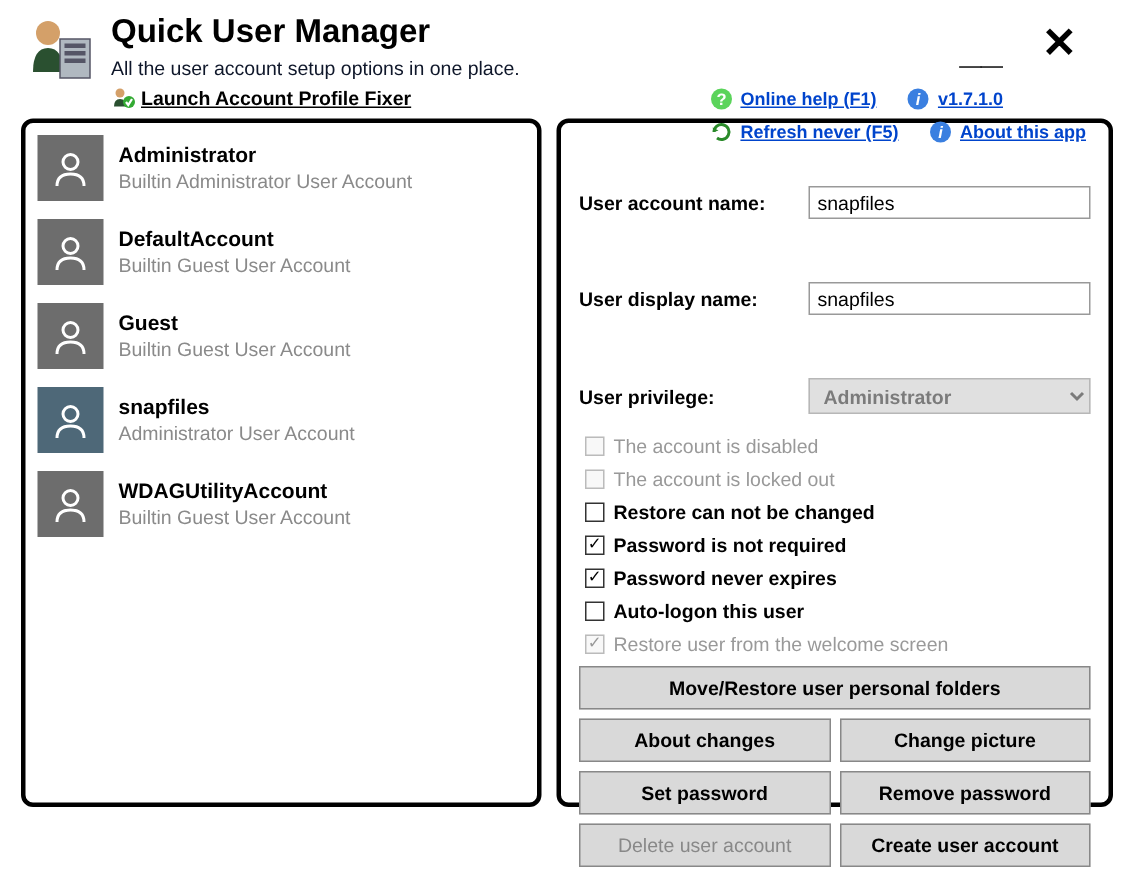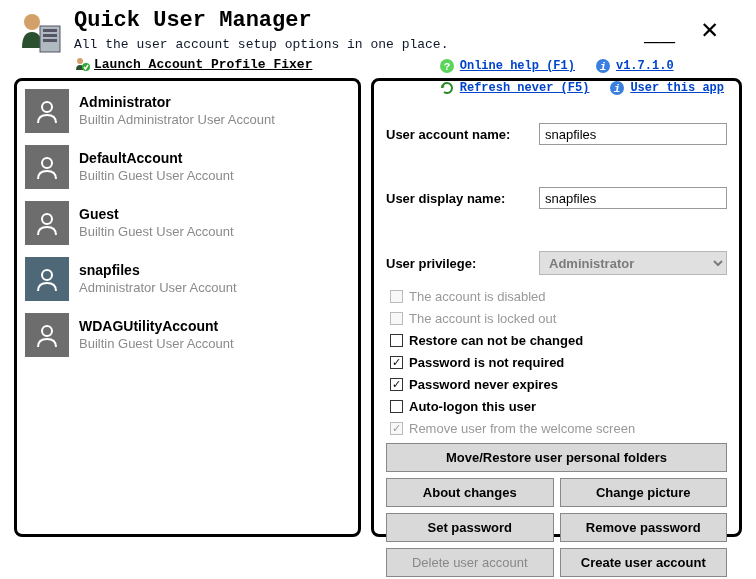--- a/index.html
+++ b/index.html
@@ -1,18 +1,18 @@
 <!DOCTYPE html>
 <html><head>
 <meta charset="utf-8">
 <style>
 * { box-sizing: border-box; margin: 0; padding: 0; }
 body { font-family: Arial, sans-serif; font-size: 13px; background: #fff; width: 756px; height: 579px; overflow: hidden; position: relative; }
 .window { background: #fff; border-radius: 10px 10px 0 0; padding: 8px 14px 10px 14px; }
-.titlebar { display: flex; align-items: flex-start; gap: 10px; position: relative; font-family: Liberation Mono, monospace; }
+.titlebar { display: flex; align-items: flex-start; gap: 10px; position: relative; }
 .app-icon { width: 50px; height: 50px; flex-shrink: 0; }
 .title-block { flex: 1; }
 .app-title { font-size: 22px; font-weight: bold; color: #000; }
 .subtitle { font-size: 13px; color: #0f172a; margin-top: 4px; margin-bottom: 4px; }
 .profile-fixer-row { display: flex; align-items: center; gap: 4px; }
 .profile-fixer-link { color: #000; text-decoration: underline; font-weight: bold; font-size: 13px; cursor: pointer; }
 .win-controls { position: absolute; top: 4px; right: 24px; display: flex; gap: 26px; align-items: center; }
 .win-min { font-size: 26px; font-weight: bold; cursor: pointer; line-height: 10px; position: relative; top: 4px; }
 .win-close { font-size: 28px; font-weight: bold; cursor: pointer; }
 .header-links { position: absolute; right: 18px; top: 50px; display: flex; flex-direction: column; gap: 6px; }
@@ -113,21 +113,21 @@
             </span>
           <a>Refresh never (F5)</a>
         </div>
         <div class="hl">
           <span class="small-icon">
               <svg viewBox="0 0 16 16">
                 <circle cx="8" cy="8" r="7" fill="#3a7fe0"></circle>
                 <text x="8" y="12" text-anchor="middle" font-size="11" font-weight="bold" fill="#fff" font-style="italic">i</text>
               </svg>
             </span>
-          <a>User this app</a>
+          <a>About this app</a>
         </div>
       </div>
     </div>
   </div>
 
   <div class="content">
     <div class="userlist" id="userlist">
         <div class="user-item">
     <div class="user-avatar">
       <svg width="28" height="28" viewBox="0 0 28 28">
@@ -226,21 +226,21 @@
           <div class="cb-row">
     <span class="cb ">✓</span>
     <span class="label-bold">Password never expires</span>
           </div>
           <div class="cb-row">
     <span class="cb "></span>
     <span class="label-bold">Auto-logon this user</span>
           </div>
           <div class="cb-row disabled">
     <span class="cb disabled">✓</span>
-    <span class="">Remove user from the welcome screen</span>
+    <span class="">Restore user from the welcome screen</span>
           </div>
         </div>
 
       <div class="button-area">
         <div class="btn btn-full">Move/Restore user personal folders</div>
         <div class="btn-grid">
           <div class="btn">About changes</div>
           <div class="btn">Change picture</div>
           <div class="btn">Set password</div>
           <div class="btn">Remove password</div>

